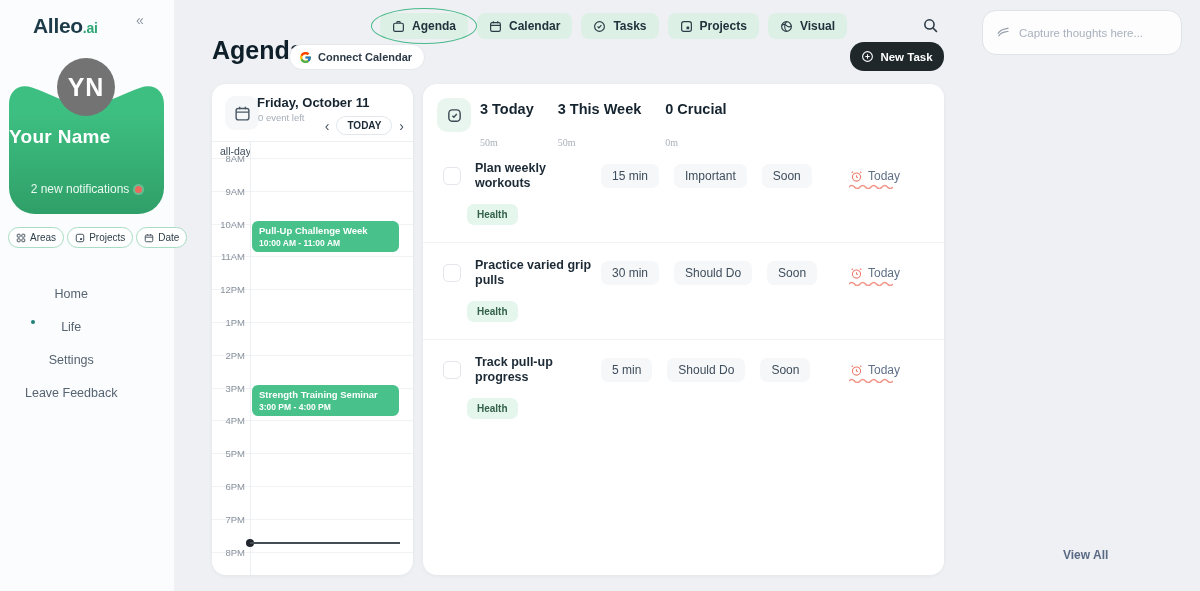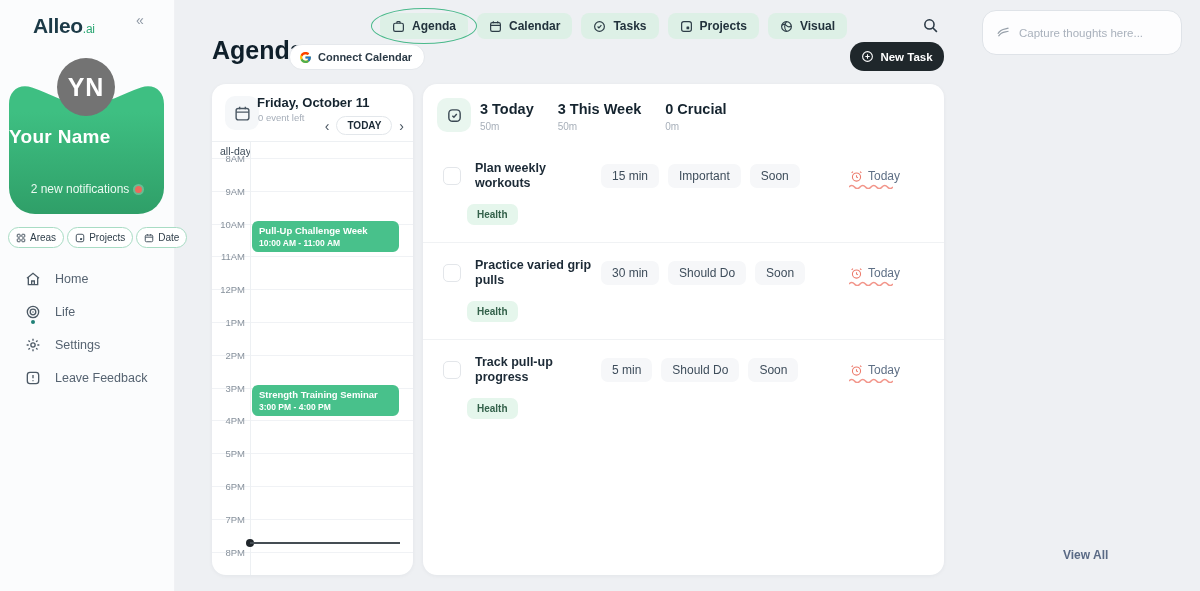--- a/index.html
+++ b/index.html
@@ -3,34 +3,34 @@
 <meta charset="utf-8">
 <style>
   * { margin:0; padding:0; box-sizing:border-box; }
   html,body { width:1200px; height:591px; overflow:hidden; }
   body { position:relative; background:#eef0f3; font-family:"Liberation Sans",sans-serif; color:#1c2a36; }
   svg { display:block; }
 
   
   .sidebar { position:absolute; left:0; top:0; width:175px; height:591px; background:#fbfcfd; border-right:1px solid #f0f1f4; }
   .logo { position:absolute; left:33px; top:14px; font-size:21px; font-weight:700; color:#1c3a47; letter-spacing:-0.3px; }
-  .logo .suffix { font-size:12px; color:#2fa876; font-weight:400;margin-top:24px; }
+  .logo .suffix { font-size:14px; color:#2fa876; font-weight:700;margin-top:24px; }
   .collapse-btn { position:absolute; left:136px; top:12px; font-size:14px; color:#8e98a4; cursor:pointer; }
   .avatar { position:absolute; left:57px; top:58px; width:58px; height:58px; border-radius:50%; background:#737373; color:#fff; font-size:25px; font-weight:600; display:flex; align-items:center; justify-content:center; letter-spacing:1px; z-index:3; }
   .user-card { position:absolute; left:9px; top:74px; width:155px; height:140px; z-index:2; }
   .user-card .cap { position:absolute; left:0; top:0; }
   .user-card .body { position:absolute; left:0; top:38px; right:0; bottom:0; background:linear-gradient(180deg,#3ebf82,#2f9f68); border-radius:0 0 26px 26px; }
   .user-name { position:absolute; left:0; right:0; top:52px; text-align:left; color:#fff; font-size:19px; font-weight:700; letter-spacing:.3px; z-index:4; }
   .notif { position:absolute; left:0; right:0; top:108px; display:flex; align-items:center; justify-content:center; gap:6px; color:#eafaf1; font-size:12px; z-index:4; }
   .notif-dot { width:7px; height:7px; border-radius:50%; background:#ec6a5c; box-shadow:0 0 0 2px rgba(255,255,255,.25); }
   .filters { position:absolute; left:8px; top:227px; display:flex; gap:3px; }
   .filter-pill { display:inline-flex; align-items:center; gap:4px; background:#fff; border:1px solid #a8dcc4; border-radius:13px; padding:4px 7px; font-size:10px; color:#2f3e4a; cursor:pointer; white-space:nowrap; }
   .filter-pill svg { color:#4a5763; }
   .side-menu { position:absolute; left:25px; top:262px; }
-  .menu-item { display:flex; align-items:center; gap:14px; height:33px; font-size:12.5px; color:#566371; cursor:pointer; position:relative; }
+  .menu-item { display:flex; align-items:center; gap:25px; height:33px; font-size:12.5px; color:#566371; cursor:pointer; position:relative;flex-direction:column; }
   .menu-item svg { color:#4c5busy; color:#4c5965; }
   .menu-item .active-dot { position:absolute; left:6px; top:25px; width:4px; height:4px; border-radius:50%; background:#1f8076; }
 
   
   .topnav { position:absolute; left:380px; top:13px; display:flex; gap:9px; align-items:center; }
   .tab-wrap { position:relative; }
   .tab { display:inline-flex; align-items:center; gap:7px; background:#ddf0e6; border-radius:8px; padding:6px 12px; font-size:12px; font-weight:600; color:#22323c; cursor:pointer; white-space:nowrap; }
   .tab svg { color:#2d3d47; }
   .active-ellipse { position:absolute; inset:-5px -9px; border:1.6px solid #49b98a; border-radius:50%; pointer-events:none; }
 
@@ -61,28 +61,28 @@
   .event .ev-title { font-size:9.5px; font-weight:600; white-space:nowrap; }
   .event .ev-time { font-size:8.5px; font-weight:700; margin-top:2px; }
   .now-dot { position:absolute; left:34px; top:397px; width:8px; height:8px; border-radius:50%; background:#20262b; }
   .now-line { position:absolute; left:38px; right:13px; top:400px; height:2px; background:#454d54; }
 
   
   .tasks-card { position:absolute; left:423px; top:84px; width:521px; height:491px; background:#fff; border-radius:14px; box-shadow:0 1px 4px rgba(25,39,52,.05); }
   .tasks-icon-box { position:absolute; left:14px; top:14px; width:34px; height:34px; background:#e9f6ef; border-radius:10px; display:flex; align-items:center; justify-content:center; color:#3b4954; }
   .stats { position:absolute; left:57px; top:17px; display:flex; gap:24px; }
   .stat-value { font-size:14.5px; font-weight:700; color:#15242f; }
-  .stat-sub { font-size:10px; color:#a8b0ba; margin-top:4px; }
+  .stat-sub { font-size:10px; color:#a8b0ba; margin-top:20px;font-family:Liberation Serif, serif; }
   .task-list { position:absolute; left:0; right:0; top:62px; }
   .task-block { padding:15px 20px 17px 20px; border-bottom:1px solid #f0f2f4; }
   .task-block:last-child { border-bottom:none; }
   .task-row { display:flex; align-items:center; }
   .task-checkbox { width:18px; height:18px; border:1.5px solid #e3e6ea; border-radius:5px; background:#fff; margin-right:14px; flex:none; cursor:pointer; }
   .task-title { width:124px; font-size:12.5px; font-weight:700; color:#1c2a36; line-height:1.2; }
-  .chips { display:flex; align-items:flex-start; gap:9px; margin-left:2px; }
+  .chips { display:flex; align-items:flex-start; gap:15px; margin-left:2px; }
   .chip { background:#f6f7f9; border-radius:7px; padding:5px 11px; font-size:12px; color:#3e4d5b; white-space:nowrap; }
   .due { margin-left:auto; margin-right:24px; display:flex; align-items:center; gap:5px; position:relative; cursor:pointer; }
   .due svg { color:#ec7b6c; }
   .due-label { font-size:12px; color:#5f7086; }
   .due .wavy { position:absolute; left:-1px; bottom:-6px; }
   .tag-row { margin-top:13px; margin-left:24px; }
   .tag { display:inline-block; background:#e5f6ec; color:#33614a; font-size:10px; font-weight:600; padding:5px 10px; border-radius:7px; }
 
   .view-all { position:absolute; left:1063px; top:548px; font-size:12px; font-weight:700; color:#5a6a85; cursor:pointer; }
 </style>

